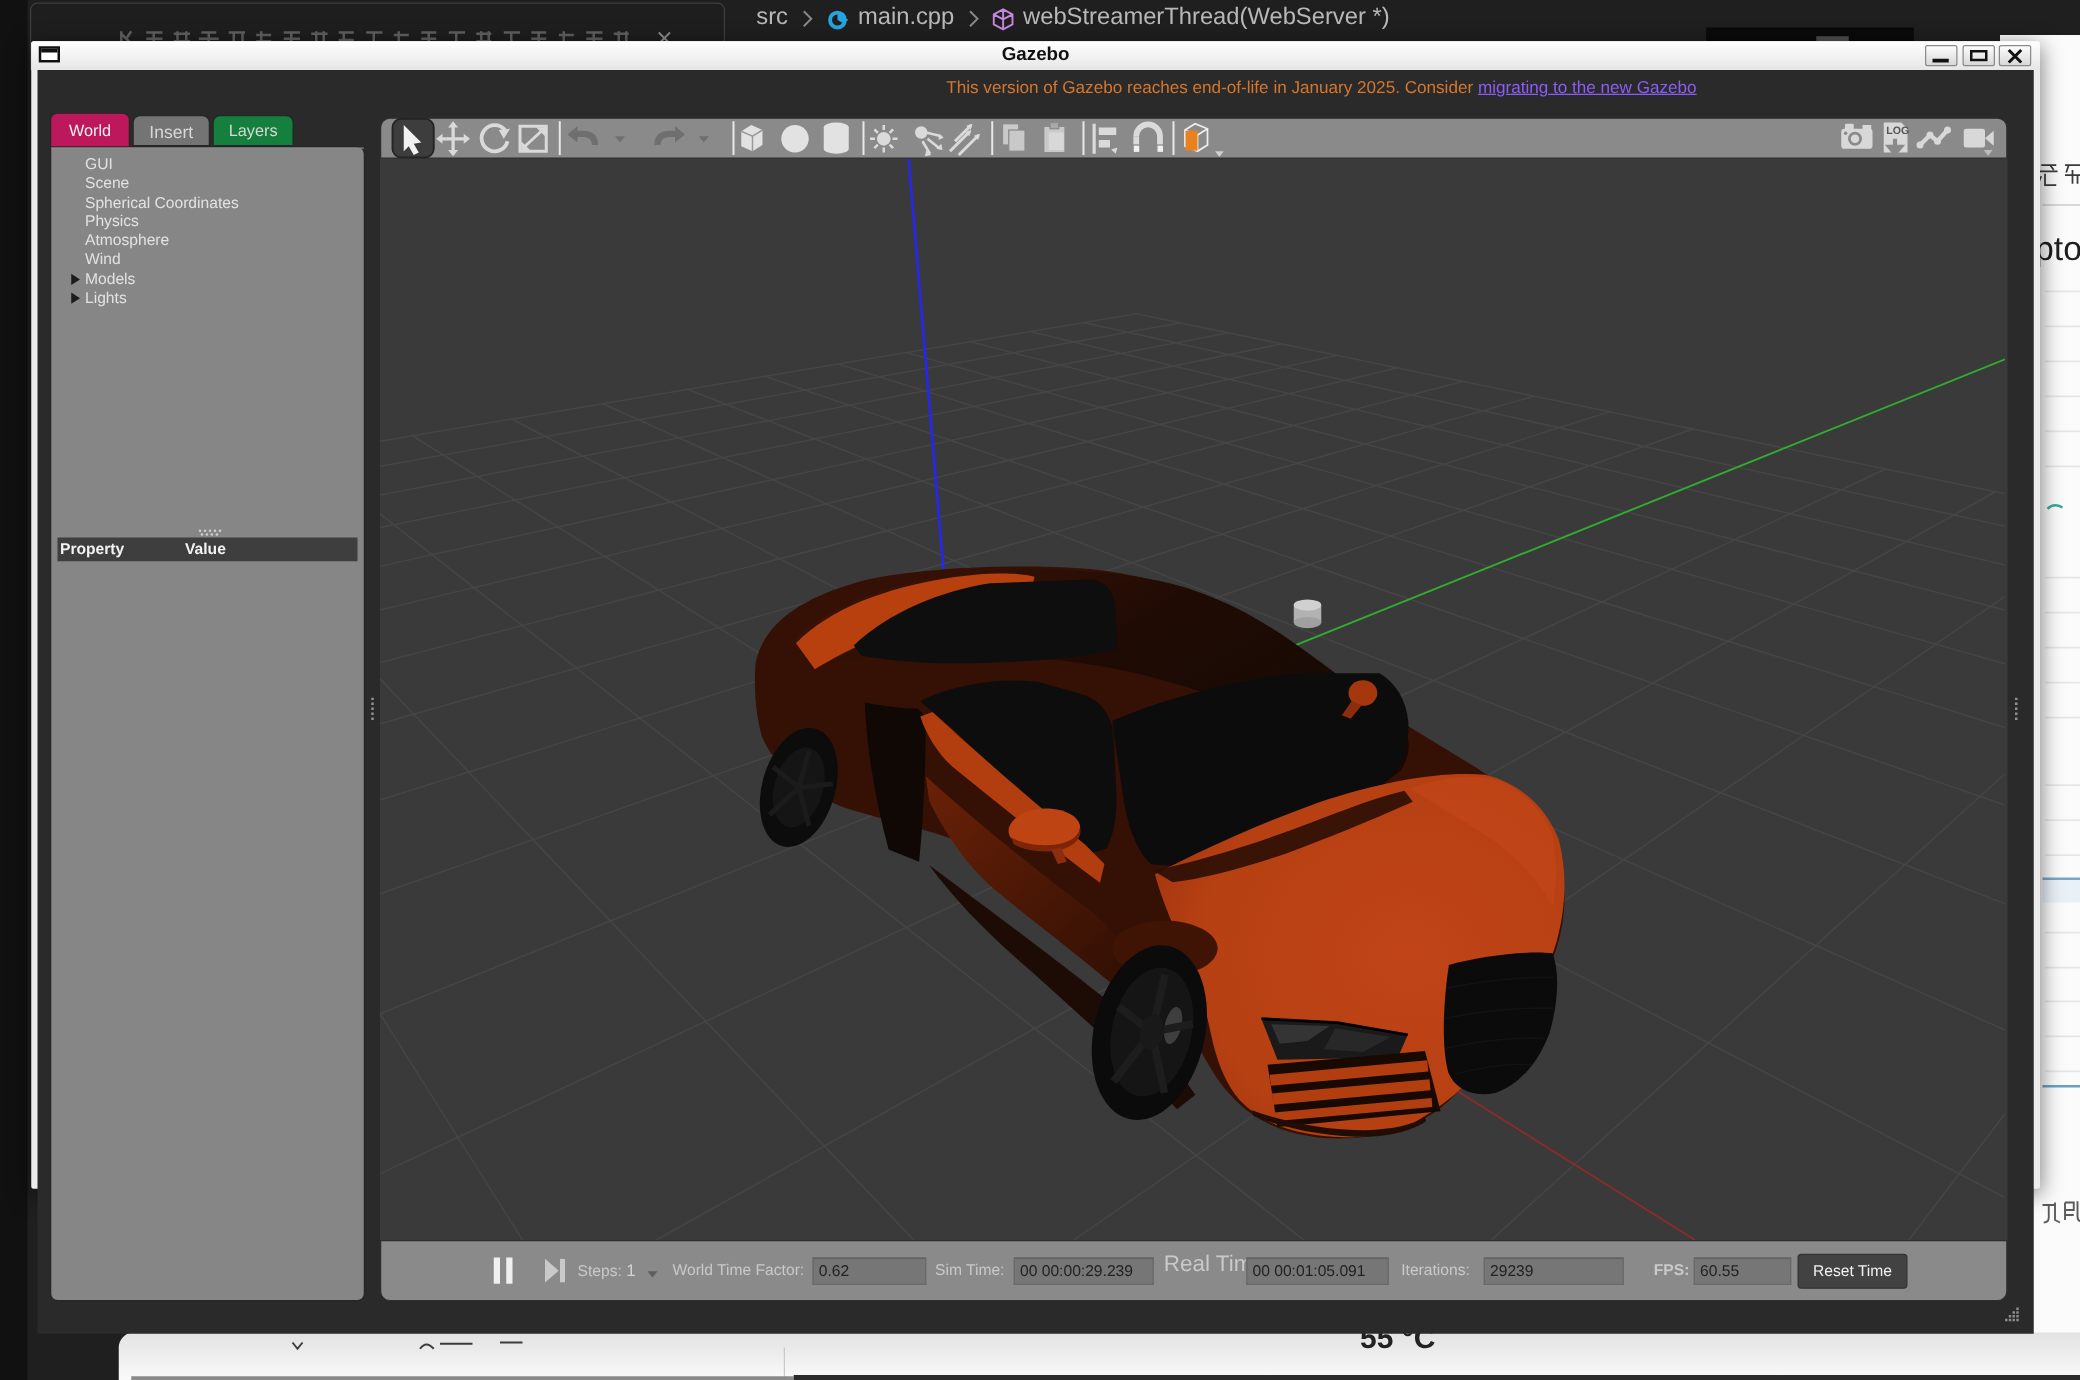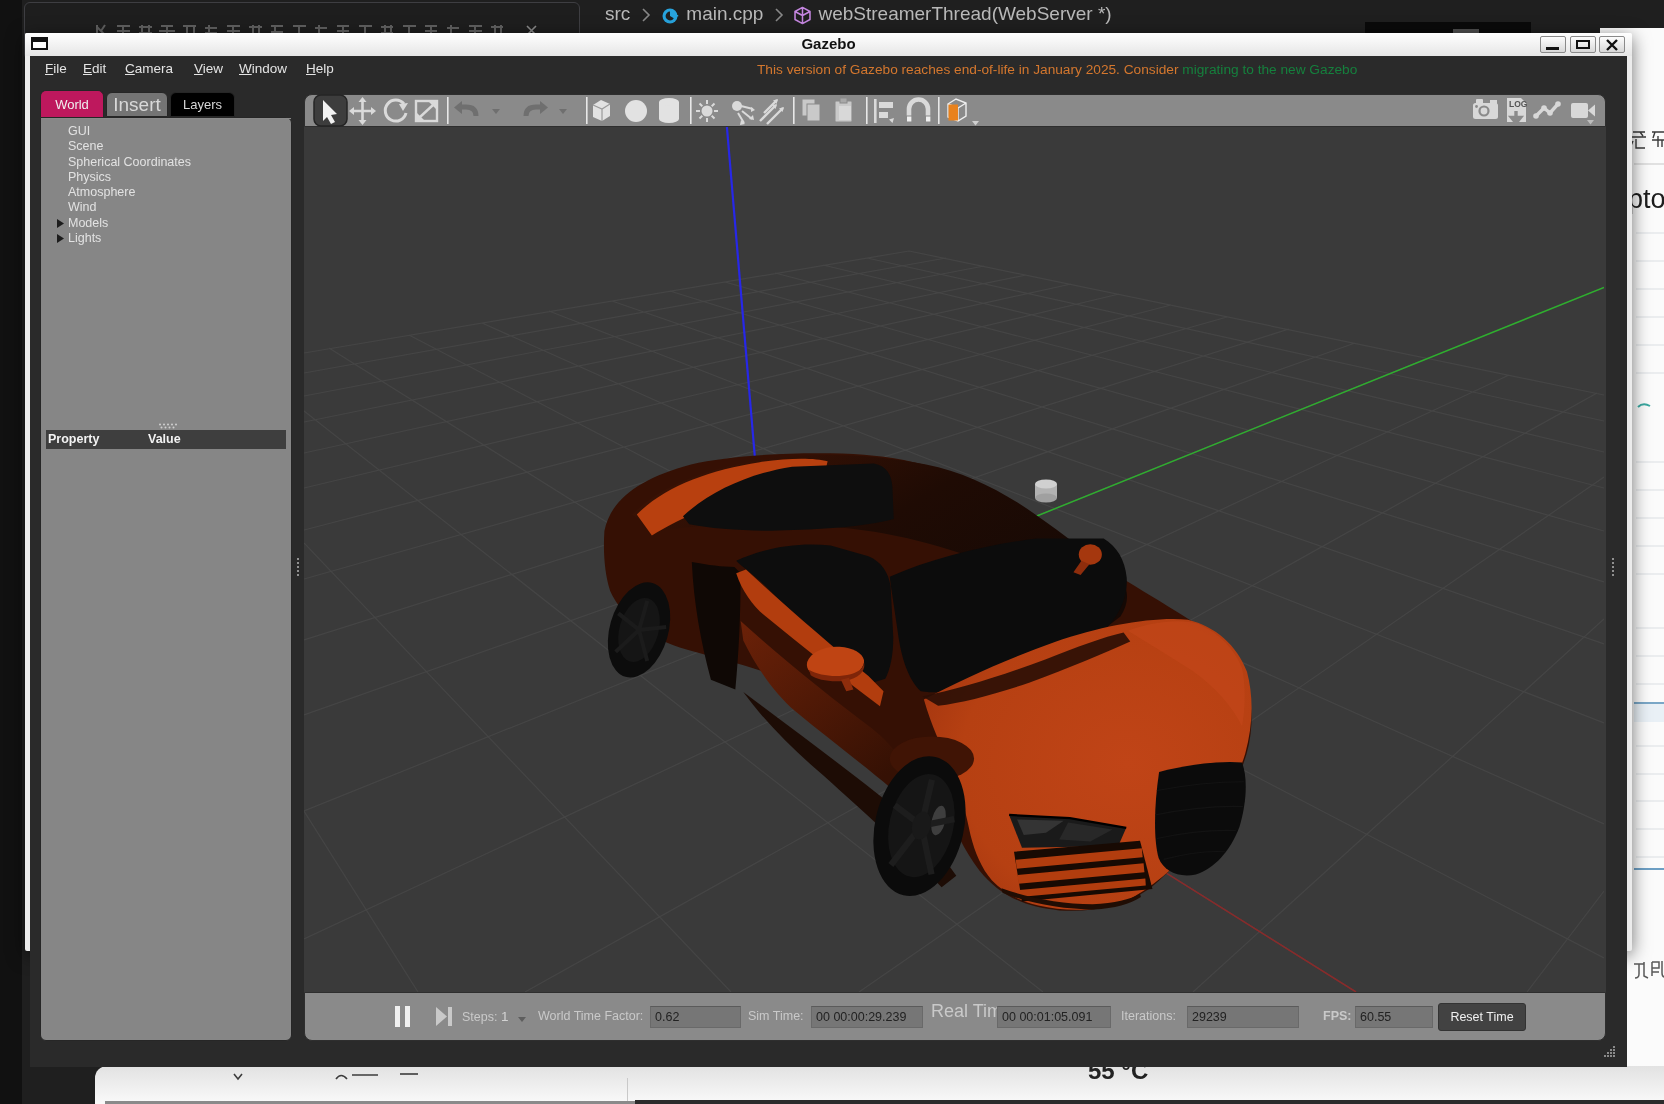--- a/index.html
+++ b/index.html
@@ -134,33 +134,25 @@
   <div class="abs" style="left:1521px;top:14px;width:13px;height:3px;background:#111;"></div>
   <div class="abs" style="left:1545px;top:3px;width:26px;height:17px;background:linear-gradient(#fdfdfd,#d8d8d8);border:1px solid #8a8a8a;border-radius:2px;"></div>
   <div class="abs" style="left:1551px;top:7px;width:14px;height:9px;border:2px solid #111;"></div>
   <div class="abs" style="left:1574px;top:3px;width:26px;height:17px;background:linear-gradient(#fdfdfd,#d8d8d8);border:1px solid #8a8a8a;border-radius:2px;"></div>
   <svg class="abs" style="left:1580px;top:6px;" width="14" height="12" viewBox="0 0 14 12">
       <path d="M2 1 L12 11 M12 1 L2 11" stroke="#111" stroke-width="2.4"></path>
     </svg>
 
   <div class="abs" style="left:5px;top:23px;width:1597px;height:1011px;background:#2a2a2a;"></div>
 
-  <div class="abs" style="left:0;top:28px;width:100%;height:18px;font-size:13.5px;color:#e4e4e4;">
-    <span class="abs" style="left:20px;"><u>F</u>ile</span>
-      <span class="abs" style="left:58px;"><u>E</u>dit</span>
-      <span class="abs" style="left:100px;"><u>C</u>amera</span>
-      <span class="abs" style="left:169px;"><u>V</u>iew</span>
-      <span class="abs" style="left:214px;"><u>W</u>indow</span>
-      <span class="abs" style="left:281px;"><u>H</u>elp</span>
-  </div>
-  <div class="abs" style="left:732px;top:29px;font-size:13.7px;color:#d4772e;">This version of Gazebo reaches end-of-life in January 2025. Consider <span style="color:#15803d;">migrating to the new Gazebo</span></div>
+  <div class="abs" style="left:732px;top:29px;font-size:13.7px;color:#d4772e;">This version of Gazebo reaches end-of-life in January 2025. Consider <span style="color:#8b5cf6;text-decoration:underline;">migrating to the new Gazebo</span></div>
 
   <div class="abs" style="left:15px;top:57px;width:64px;height:29px;background:#be185d;border:1px solid #262626;border-bottom:none;border-radius:6px 6px 0 0;color:#f0f0f0;font-size:13px;text-align:center;line-height:27px;">World</div>
-  <div class="abs" style="left:81px;top:59px;width:62px;height:25px;background:#747474;border:1px solid #262626;border-radius:6px 6px 0 0;color:#d8d8d8;font-size:19px;text-align:center;line-height:24px;">Insert</div>
-  <div class="abs" style="left:145px;top:59px;width:65px;height:25px;background:#000000;border:1px solid #262626;border-radius:6px 6px 0 0;color:#d8d8d8;font-size:13px;text-align:center;line-height:24px;">Layers</div>
+  <div class="abs" style="left:81px;top:59px;width:62px;height:25px;background:#747474;border:1px solid #262626;border-radius:6px 6px 0 0;color:#d8d8d8;font-size:14px;text-align:center;line-height:24px;">Insert</div>
+  <div class="abs" style="left:145px;top:59px;width:65px;height:25px;background:#15803d;border:1px solid #262626;border-radius:6px 6px 0 0;color:#d8d8d8;font-size:13px;text-align:center;line-height:24px;">Layers</div>
 
   <div class="abs" style="left:15px;top:84px;width:252px;height:924px;background:#868686;border:1px solid #262626;border-radius:0 6px 6px 6px;"></div>
   <div class="abs" style="left:16px;top:85px;width:250px;height:1px;background:#8a8a8a;"></div>
 
   <div class="abs" style="left:43px;top:91px;font-size:12.5px;line-height:15.3px;color:#e2e2e2;">
     GUI<br>Scene<br>Spherical Coordinates<br>Physics<br>Atmosphere<br>Wind<br>Models<br>Lights
   </div>
   <svg class="abs" style="left:31px;top:186px;" width="10" height="26" viewBox="0 0 10 26">
       <path d="M1 0 L8 4.5 L1 9 Z" fill="#1c1c1c"></path>
       <path d="M1 15 L8 19.5 L1 24 Z" fill="#1c1c1c"></path>

